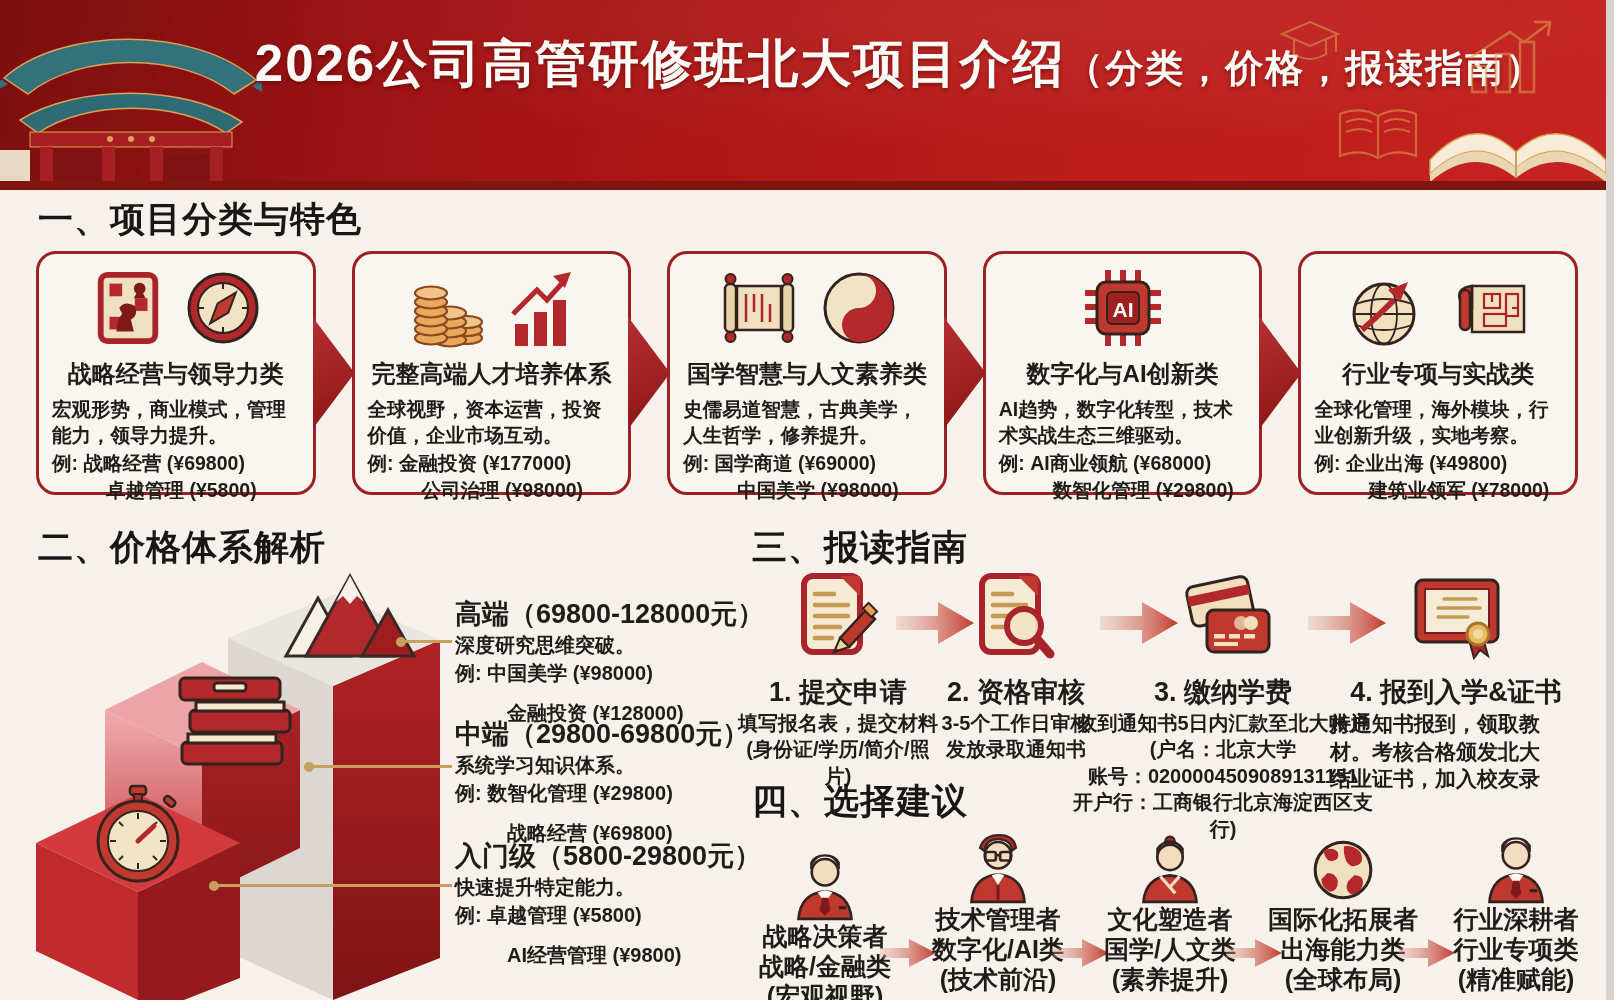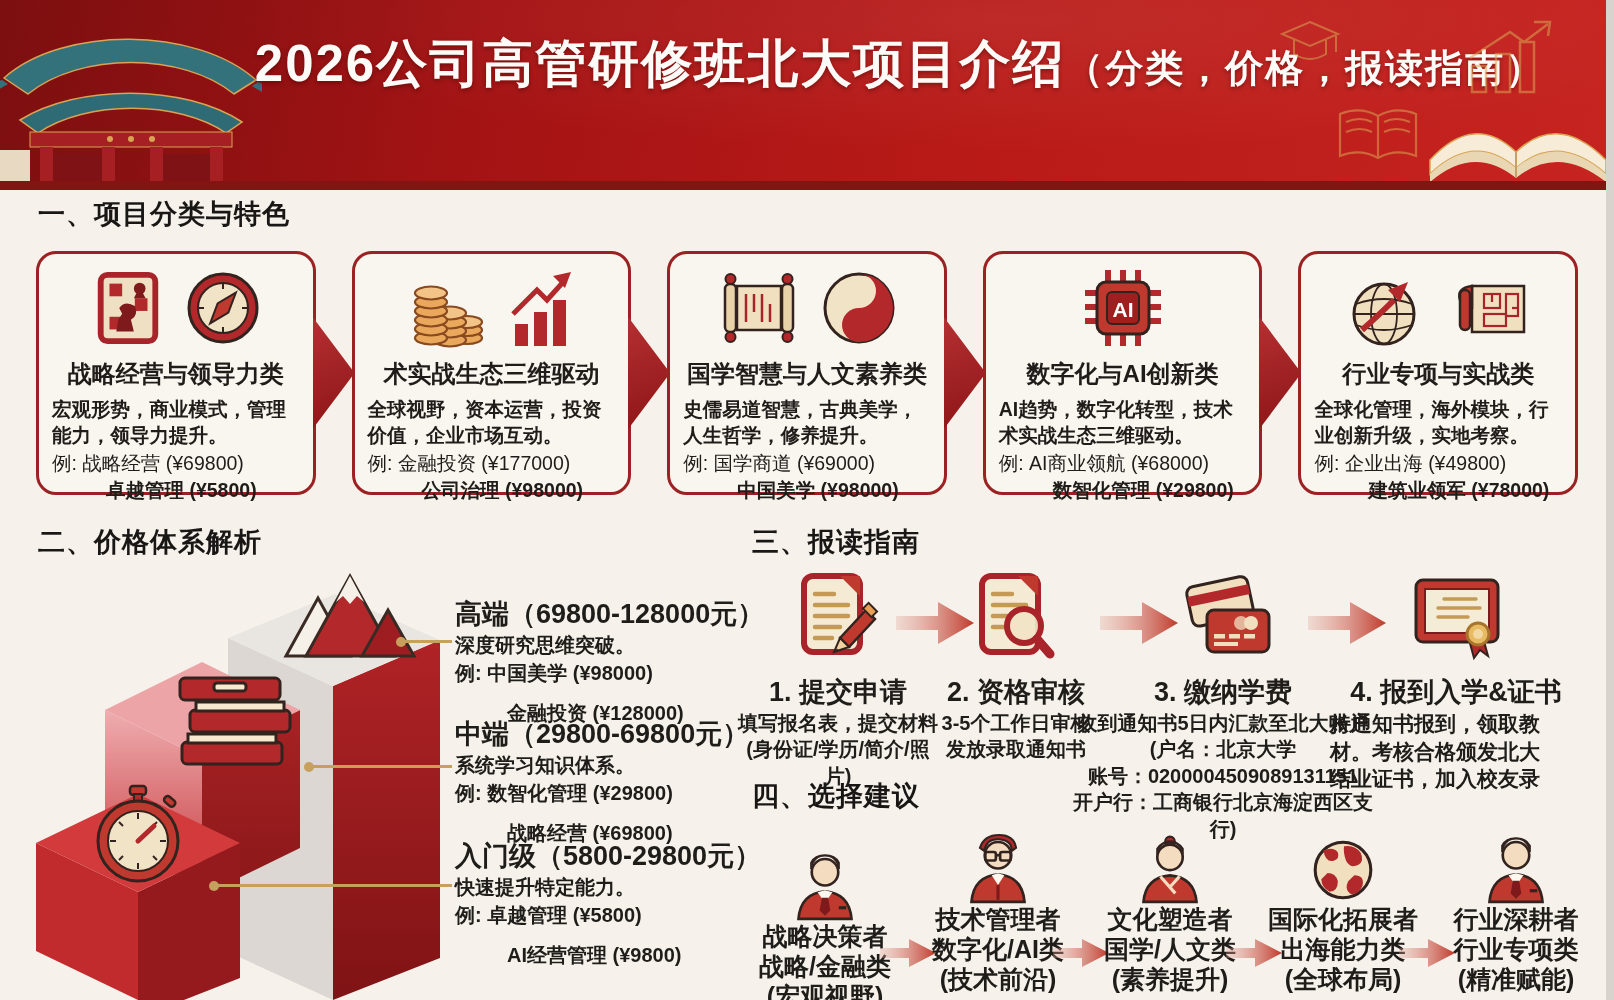--- a/index.html
+++ b/index.html
@@ -15,32 +15,32 @@
     color:#fdfbf7;font-weight:900;font-size:51px;letter-spacing:2px;white-space:nowrap;
     text-shadow:0 2px 4px rgba(60,0,0,.45);}
   .h-title .paren{font-size:38px;font-weight:800;}
   .h-sub{position:absolute;left:283px;top:121px;border:2px solid #d4a355;border-radius:10px;
     padding:7px 25px;background:rgba(60,0,0,.18);color:#fcf4e4;font-size:26px;font-weight:700;
     letter-spacing:1px;white-space:nowrap;}
   .gate{position:absolute;left:0;top:0;}
   .deco{position:absolute;opacity:.55;}
   .deco-book-solid{position:absolute;}
   
-  .sec-title{position:absolute;font-size:27px;font-weight:900;color:#191715;letter-spacing:1px;white-space:nowrap;}
+  .sec-title{position:absolute;font-size:35px;font-weight:900;color:#191715;letter-spacing:1px;white-space:nowrap;}
   
   .cards-row{position:absolute;left:36px;top:246px;width:1542px;height:254px;display:flex;align-items:center;}
   .card{flex:1 1 0;height:244px;background:#f9f5ef;border:3.5px solid #9c2123;border-radius:20px;
     padding:8px 13px;box-sizing:border-box;position:relative;z-index:1;}
   .chev{flex:0 0 42px;height:112px;margin:0 -3px;z-index:2;
     background:linear-gradient(160deg,#b53032,#8c1416);
     clip-path:polygon(0% 0%,100% 50%,0% 100%);}
   .card-icons{display:flex;justify-content:center;align-items:center;gap:16px;height:88px;margin-top:2px;}
   .card-title{text-align:center;font-size:24px;font-weight:900;margin-top:6px;white-space:nowrap;}
   .card-desc{font-size:19.5px;font-weight:700;line-height:1.32;margin-top:7px;white-space:pre-line;}
-  .card-ex1{font-size:19.5px;font-weight:400;margin-top:2px;}
+  .card-ex1{font-size:19.5px;font-weight:700;margin-top:2px;}
   .card-ex2{font-size:19.5px;font-weight:800;padding-left:54px;}
   
   .stairs{position:absolute;left:28px;top:558px;}
   .tier{position:absolute;left:455px;width:310px;}
   .tier-name{font-size:27px;font-weight:900;white-space:nowrap;}
   .tier-desc,.tier-ex1,.tier-ex2{font-size:20px;font-weight:700;line-height:1.38;}
   .tier-ex2{padding-left:52px;margin-top:13px;}
   .gold-line{position:absolute;height:3px;background:#c8a05e;}
   .gold-line::before{content:"";position:absolute;left:-4px;top:-3.5px;width:10px;height:10px;
     border-radius:50%;background:#c8a05e;}
@@ -173,21 +173,21 @@
             </g>
           </svg>
         <svg width="66" height="80" viewBox="0 0 66 80">
             <rect x="6" y="56" width="13" height="22" fill="#b3282b"></rect>
             <rect x="25" y="44" width="13" height="34" fill="#b3282b"></rect>
             <rect x="44" y="32" width="13" height="46" fill="#b3282b"></rect>
             <path d="M4,46 L28,22 L38,32 L56,12" fill="none" stroke="#b3282b" stroke-width="5"></path>
             <polygon points="62,4 44,8 56,20" fill="#b3282b"></polygon>
           </svg>
       </div>
-      <div class="card-title">术实战生态三维驱动</div>
+      <div class="card-title">完整高端人才培养体系</div>
       <div class="card-desc">全球视野，资本运营，投资
 价值，企业市场互动。</div>
       <div class="card-ex1">例: 金融投资 (¥177000)</div>
       <div class="card-ex2">公司治理 (¥98000)</div>
     </div>
 
     <div class="chev"></div>
 
     <div class="card">
       <div class="card-icons">

